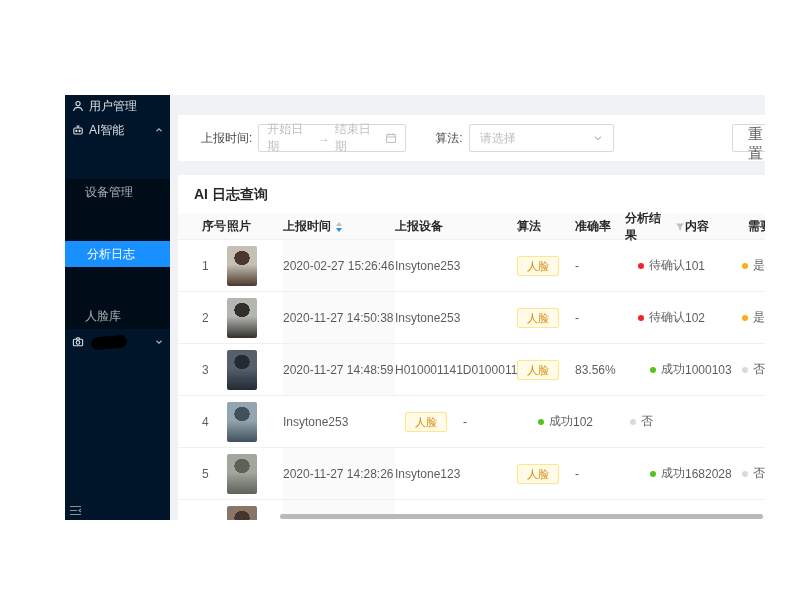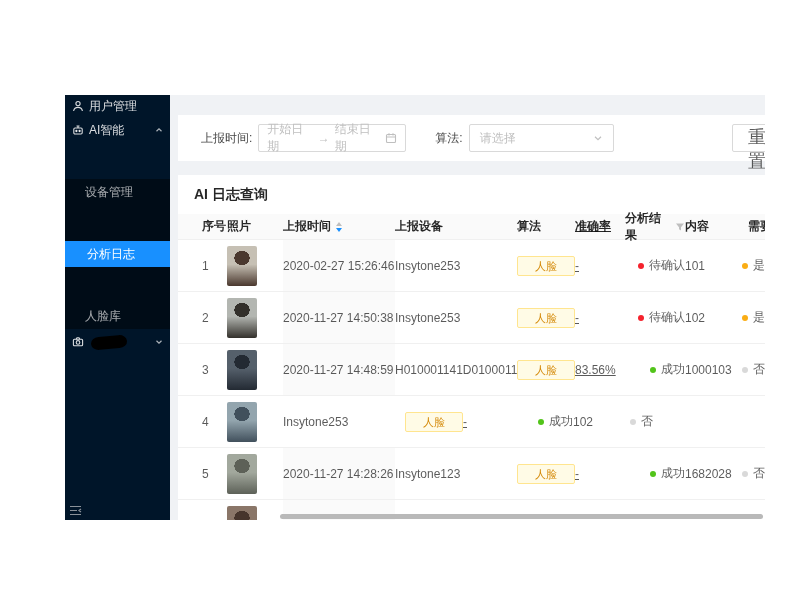--- a/index.html
+++ b/index.html
@@ -32,52 +32,52 @@
   .range-picker { width:148px; height:28px; border:1px solid #d9d9d9; border-radius:2px;
                   background:#fff; display:flex; align-items:center; gap:5px; padding:0 8px;
                   margin-left:6px; color:#bfbfbf; cursor:pointer; }
   .range-picker .cal { margin-left:auto; display:inline-flex; }
   .flt-label2 { margin-left:29px; }
   .select-box { width:145px; height:28px; border:1px solid #d9d9d9; border-radius:2px;
                 background:#fff; display:flex; align-items:center; padding:0 10px;
                 margin-left:6px; color:#bfbfbf; cursor:pointer; }
   .select-box .chev { margin-left:auto; display:inline-flex; }
   .reset-btn { position:absolute; left:554px; top:9px; height:28px; padding:0 15px;
-               background:#fff; border:1px solid #d9d9d9; border-radius:2px; font-size:18px;
+               background:#fff; border:1px solid #d9d9d9; border-radius:2px; font-size:15px;
                color:rgba(0,0,0,0.65); letter-spacing:2px; cursor:pointer;
                font-family:"Liberation Sans",sans-serif; }
 
   .table-card { width:654px; background:#fff; margin-top:14px; }
   .table-title { padding:11px 16px 10px; font-size:14px; font-weight:600; color:rgba(0,0,0,0.85); }
   .thead { display:flex; align-items:center; height:26px; background:#fafafa;
            border-bottom:1px solid #f0f0f0; font-size:12px; font-weight:600;
            color:rgba(0,0,0,0.85); width:654px; }
   .trow { display:flex; align-items:center; height:52px; border-bottom:1px solid #f0f0f0;
           font-size:12px; color:rgba(0,0,0,0.65); width:654px; background:#fff; }
   .c { flex-shrink:0; }
   .c1 { width:49px;  padding-left:24px; }
   .c2 { width:56px;  }
   .c3 { width:112px; }
   .trow .c3 { background:#fafafa; align-self:stretch; display:flex; align-items:center; }
   .c4 { width:122px; }
   .c5 { width:58px;  }
-  .c6 { width:50px;text-decoration:underline;  }
+  .c6 { width:50px;  }
   .c7 { width:60px;  display:flex; align-items:center; gap:5px;justify-content:flex-end; }
   .c8 { width:57px;  }
   .c9 { width:90px;  display:flex; align-items:center; gap:5px; }
   .thead .c9 { padding-left:6px; }
   .hdr-time { display:flex; align-items:center; }
   .sorter { display:inline-flex; flex-direction:column; margin-left:5px; gap:2px; }
   .tri-up   { width:0; height:0; border-left:3px solid transparent; border-right:3px solid transparent;
               border-bottom:4px solid #bfbfbf; }
   .tri-down { width:0; height:0; border-left:3px solid transparent; border-right:3px solid transparent;
               border-top:4px solid #1890ff; }
   .funnel { display:inline-flex; margin-left:6px; }
   .thumb { width:30px; height:40px; border-radius:2px; background:#888; }
-  .tag { display:inline-block; padding:0 17px; line-height:18px; font-size:11px;
+  .tag { display:inline-block; padding:0 9px; line-height:18px; font-size:11px;
          background:#fffbe6; border:1px solid #ffe58f; color:#d48806; border-radius:2px; }
   .dot { width:6px; height:6px; border-radius:50%; display:inline-block; flex-shrink:0; }
   .hscroll { position:absolute; left:110px; right:2px; bottom:1px; height:5px;
              background:#b9b9b9; border-radius:3px; cursor:pointer; }
 </style>
 </head>
 <body>
 
 <div class="canvas">
   <div class="window">

